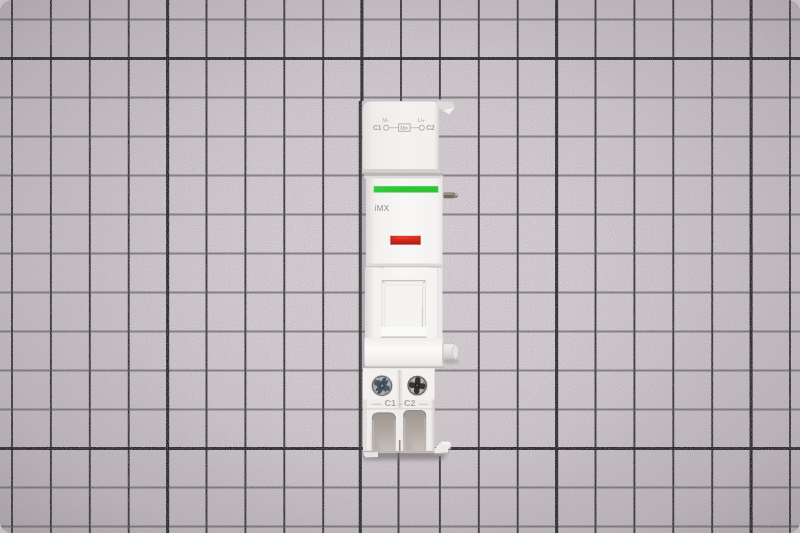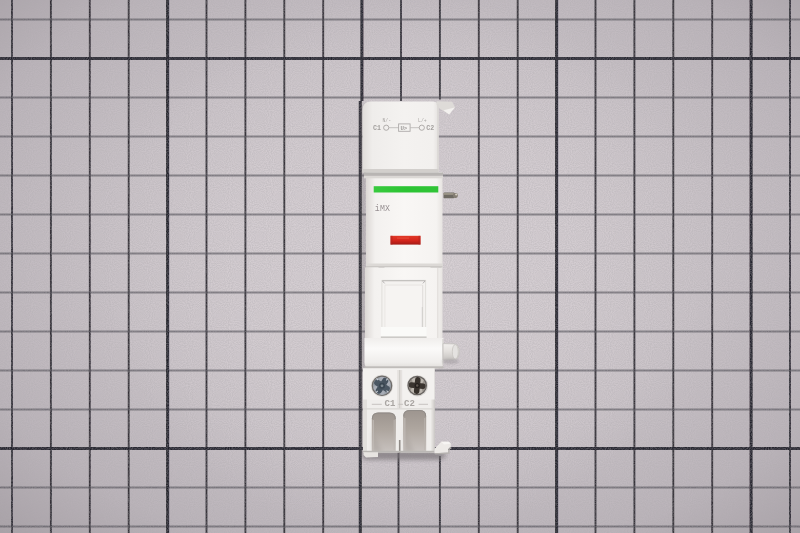--- a/index.html
+++ b/index.html
@@ -1,15 +1,15 @@
 <!DOCTYPE html>
 <html><head><meta charset="utf-8">
 <style>
 html,body{margin:0;padding:0;background:#c7c0c5;}
-#scene{position:relative;width:800px;height:533px;overflow:hidden;font-family:Liberation Mono, monospace;}
+#scene{position:relative;width:800px;height:533px;overflow:hidden;font-family:Liberation Sans, sans-serif;border-radius:12px;}
 </style></head>
 <body>
 
 <div id="scene">
 <svg width="800" height="533" viewBox="0 0 800 533" xmlns="http://www.w3.org/2000/svg">
 <defs>
 <radialGradient id="paper" cx="0.51" cy="0.47" r="0.75">
   <stop offset="0" stop-color="#d3ccd0"></stop>
   <stop offset="0.5" stop-color="#cac3c8"></stop>
   <stop offset="0.78" stop-color="#bbb4ba"></stop>

